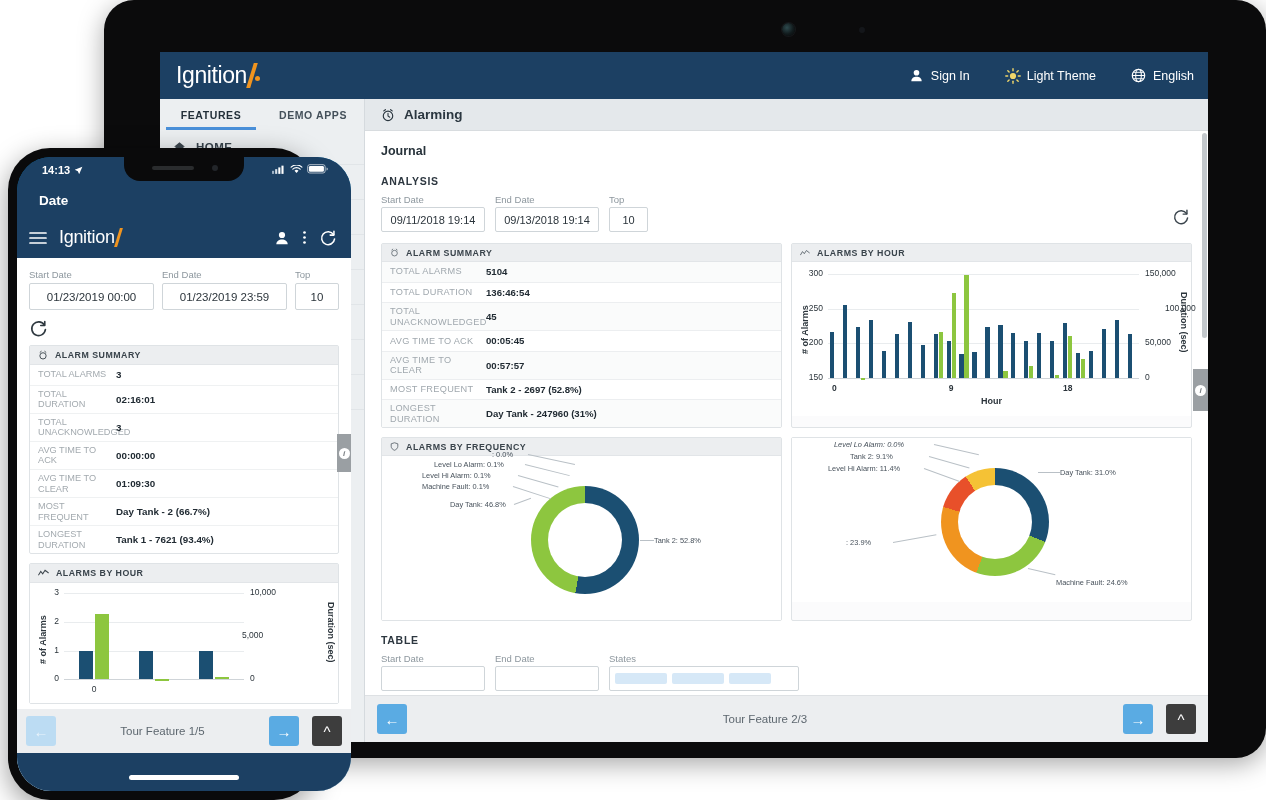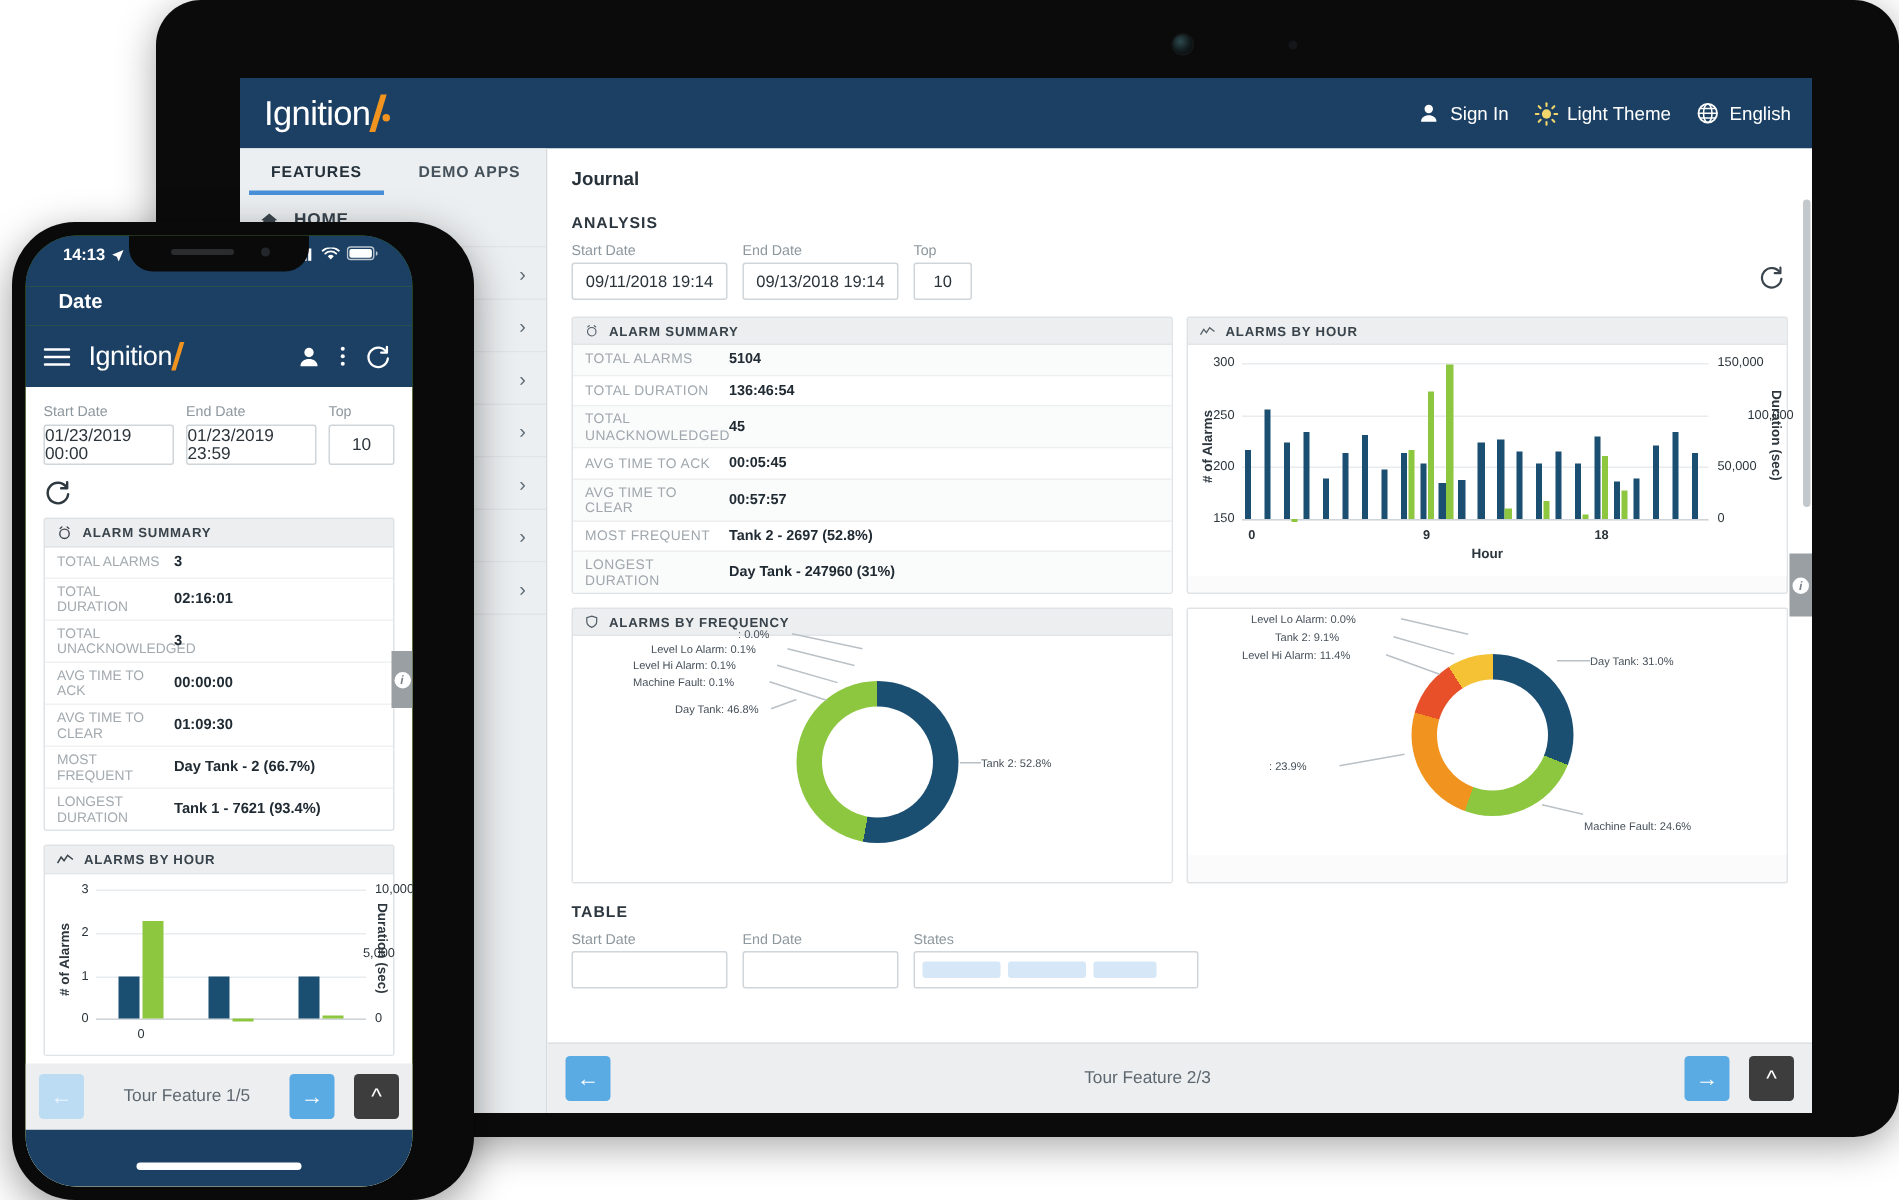--- a/index.html
+++ b/index.html
@@ -47,21 +47,21 @@
   }
   .ign-logo { font-size: 23px; color: #fff; font-weight: 400; letter-spacing: -0.4px; position: relative; }
   .ign-logo .slash {
     display: inline-block; width: 4px; height: 25px; background: #f0941f;
     transform: skewX(-17deg); vertical-align: -5px; margin-left: 3px;
   }
   .ign-logo .dot {
     display: inline-block; width: 5px; height: 5px; border-radius: 50%;
     background: #f0941f; vertical-align: 2px; margin-left: 1px;
   }
-  .topbar-right { display: flex; align-items: center; gap: 17px; }
+  .topbar-right { display: flex; align-items: center; gap: 35px; }
   .tb-item { display: flex; align-items: center; gap: 6px; color: #fff; font-size: 12.5px; }
   .tb-icon { display: inline-flex; width: 16px; height: 16px; }
 
   
   .tablet-body { display: flex; height: 643px; }
   .sidebar { width: 205px; background: #eceff1; border-right: 1px solid #d5dade; flex: none; }
   .sidebar-tabs { display: flex; background: #eceff1; height: 31px; font-size: 10.5px; letter-spacing: .6px; color: #44505a; }
   .sb-tab { flex: 1; display: flex; align-items: center; justify-content: center; font-weight: 600; position: relative; }
   .sb-tab.active { color: #23303a; }
   .sb-tab.active::after { content:""; position: absolute; bottom: 0; left: 6px; right: 6px; height: 3px; background: #4a90d9; }
@@ -157,22 +157,22 @@
 
   
   #phone {
     position: absolute; left: 8px; top: 148px;
     width: 308px; height: 652px;
     background: #0a0a0b; border-radius: 42px;
     box-shadow: 0 8px 28px rgba(0,0,0,0.4);
     padding: 9px;
   }
   #phone-screen {
-    position: relative; width: 258px; height: 634px;
-    background: #4d7c0f; border-radius: 34px; overflow: hidden;
+    position: relative; width: 334px; height: 634px;
+    background: #0369a1; border-radius: 34px; overflow: hidden;
   }
   .ph-status {
     height: 34px; background: #1c4063; color: #fff;
     display: flex; align-items: flex-start; justify-content: space-between;
     padding: 7px 22px 0 25px; font-size: 11px; font-weight: 600; position: relative;
   }
   .notch {
     position: absolute; left: 50%; transform: translateX(-50%); top: 0;
     width: 120px; height: 24px; background: #0a0a0b; border-radius: 0 0 16px 16px;
   }
@@ -333,20 +333,30 @@
           </div>
         <div class="sb-row">
             <span class="left">
               <span></span>
             </span>
             <span class="chev">›</span>
           </div>
       </div>
 
       <div class="main">
+        <div class="page-header">
+          <span>
+            <svg viewBox="0 0 16 16" width="14" height="14">
+                <circle cx="8" cy="9" r="5.4" fill="none" stroke="#2b3740" stroke-width="1.3"></circle>
+                <path d="M8 6v3.2l2 1.3" stroke="#2b3740" stroke-width="1.2" fill="none" stroke-linecap="round"></path>
+                <path d="M3.2 3.3 5 1.9M12.8 3.3 11 1.9" stroke="#2b3740" stroke-width="1.4" stroke-linecap="round"></path>
+              </svg>
+          </span>
+          <span class="title">Alarming</span>
+        </div>
 
         <div class="vscroll"></div>
         <div class="info-tab">
             <span class="info-dot">i</span>
           </div>
 
         <div class="content">
           <div class="journal">Journal</div>
           <div class="section-label">ANALYSIS</div>
 
@@ -512,21 +522,21 @@
                   <div class="d-label" style="left: 268px; top: 30px; text-align: left;">Day Tank: 31.0%</div>
                   <div class="leader" style="left: 246px; top: 34px; width: 22px; transform: rotate(0deg);"></div>
                   <div class="d-label" style="left: 264px; top: 140px; text-align: left;">Machine Fault: 24.6%</div>
                   <div class="leader" style="left: 236px; top: 130px; width: 28px; transform: rotate(13deg);"></div>
                   <div class="d-label" style="left: 54px; top: 100px; text-align: left;">: 23.9%</div>
                   <div class="leader" style="left: 101px; top: 104px; width: 44px; transform: rotate(-10deg);"></div>
                   <div class="d-label" style="left: 36px; top: 26px; text-align: left;">Level Hi Alarm: 11.4%</div>
                   <div class="leader" style="left: 132px; top: 30px; width: 38px; transform: rotate(20deg);"></div>
                   <div class="d-label" style="left: 58px; top: 14px; text-align: left;">Tank 2: 9.1%</div>
                   <div class="leader" style="left: 137px; top: 18px; width: 42px; transform: rotate(16deg);"></div>
-                  <div class="d-label" style="left: 42px; top: 2px; text-align: left;">Level Lo Alarm: 0.0%</div>
+                  <div class="d-label" style="left: 42px; top: 2px; text-align: left; font-style: italic;">Level Lo Alarm: 0.0%</div>
                   <div class="leader" style="left: 142px; top: 6px; width: 46px; transform: rotate(13deg);"></div>
                 </div>
             </div>
           </div>
 
           <div class="table-label">TABLE</div>
           <div class="table-filters">
             <div>
               <div class="field-label">Start Date</div>
               <div class="field-box f-date"></div>

